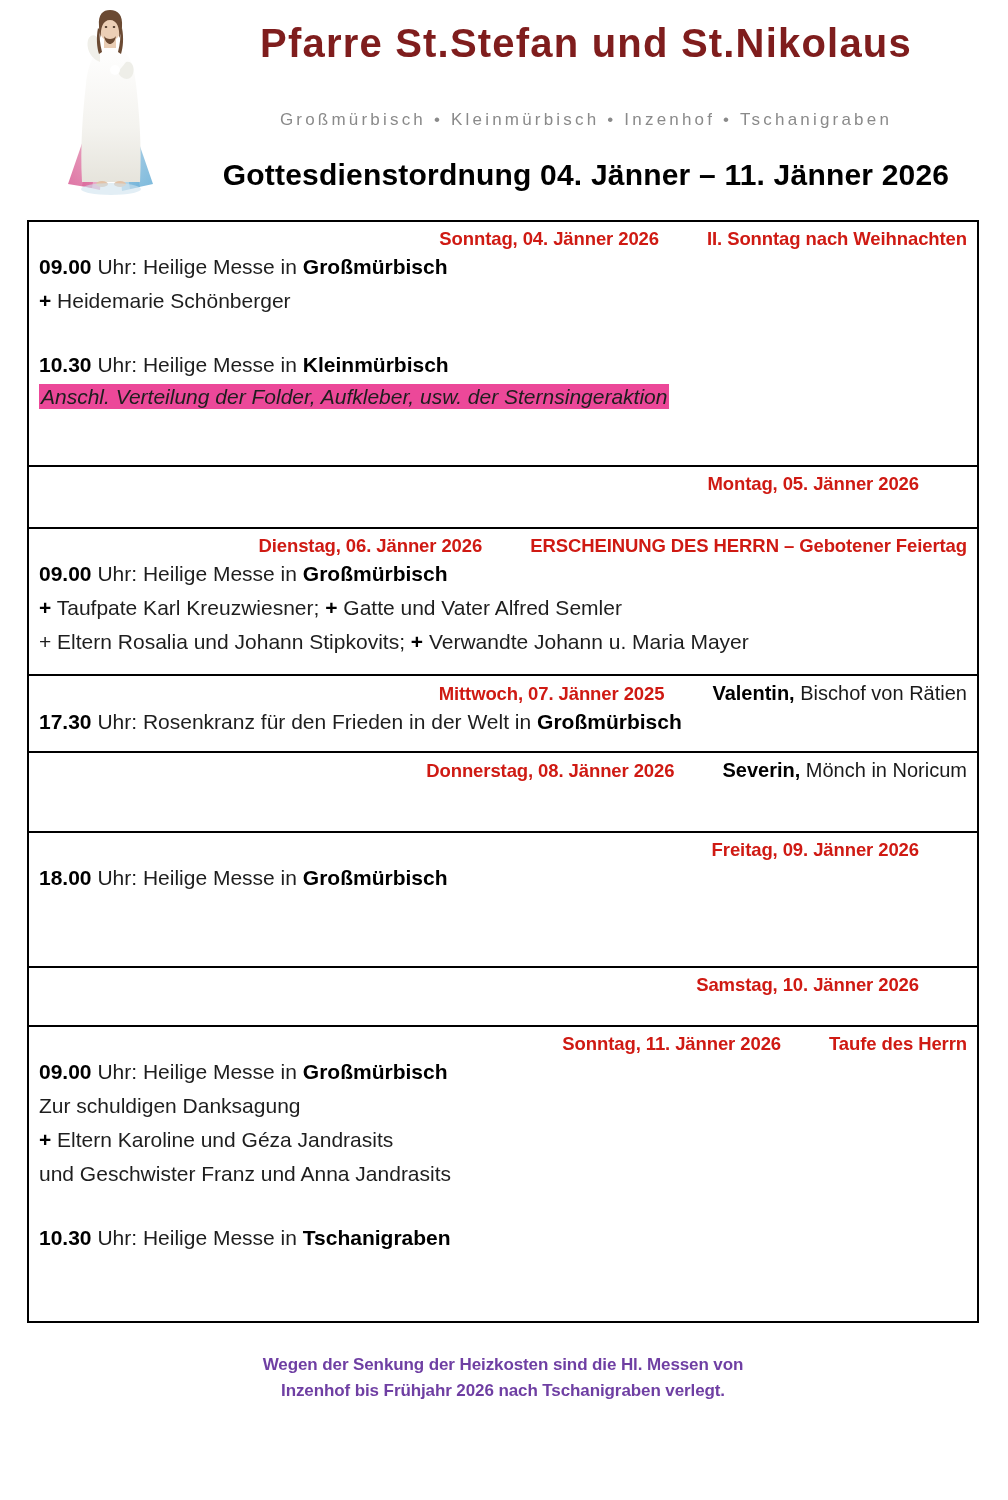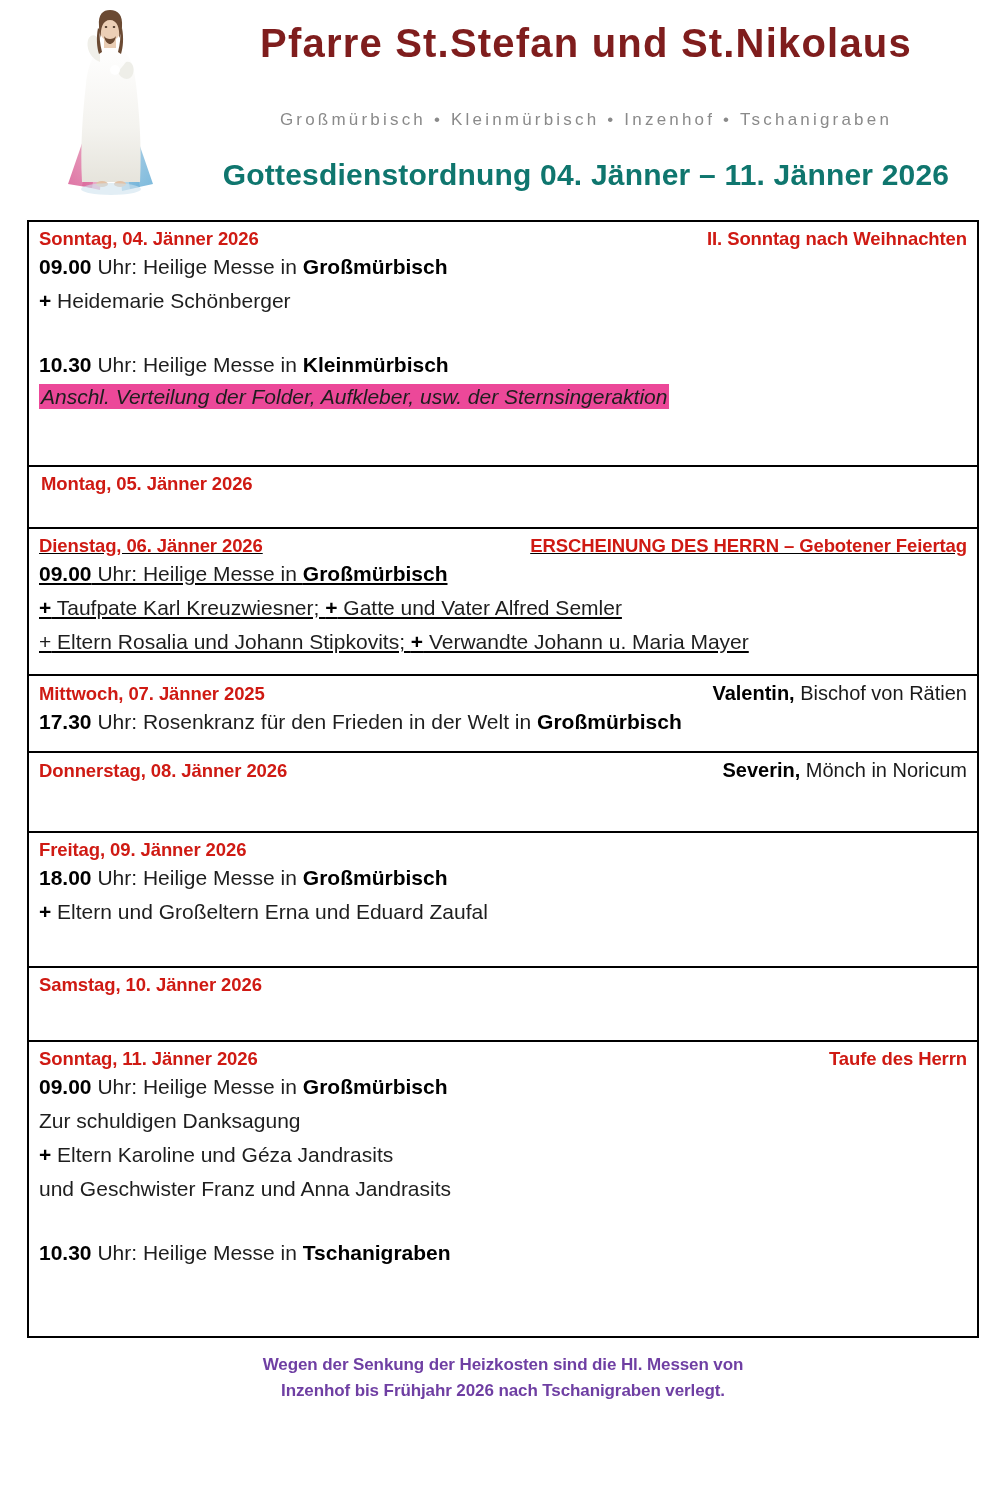--- a/index.html
+++ b/index.html
@@ -59,21 +59,21 @@
     white-space: nowrap;
   }
   .header-range {
     position: absolute;
     left: 180px;
     top: 158px;
     width: 812px;
     text-align: center;
     font-size: 30px;
     font-weight: bold;
-    color: #0f766e;
+    color: #000000;
     letter-spacing: 0.2px;
     white-space: nowrap;
   }
 
   
   .schedule {
     position: absolute;
     left: 27px;
     top: 220px;
     width: 952px;
@@ -84,23 +84,24 @@
   }
   .day-row {
     border-bottom: 2px solid #000000;
     padding: 6px 10px 8px 10px;
     box-sizing: border-box;
   }
   .day-row:last-child { border-bottom: none; }
 
   .day-head {
     display: flex;
-    justify-content: space-between;
+    justify-content: flex-end;
     align-items: baseline;
     white-space: nowrap;
+    gap: 48px;
   }
   .day-date {
     font-size: 18.5px;
     font-weight: bold;
     color: #cf1a13;
     letter-spacing: -0.1px;
   }
   .day-note-red {
     font-size: 18.5px;
     font-weight: bold;
@@ -237,21 +238,21 @@
     </div>
   </div>
 
   <div class="day-row" style="height:62px;padding-left:12px;">
     <div class="day-head">
       <span class="day-date">Montag, 05. Jänner 2026</span>
       <span class="day-note-red"></span>
     </div>
   </div>
 
-  <div class="day-row" style="height:147px;text-decoration:underline;">
+  <div class="day-row" style="height:147px;">
     <div class="day-head">
       <span class="day-date">Dienstag, 06. Jänner 2026</span>
       <span class="day-note-red">ERSCHEINUNG DES HERRN – Gebotener Feiertag</span>
     </div>
     <div class="line">
       <b>09.00</b><span> Uhr: Heilige Messe in </span><b>Großmürbisch</b>
     </div>
     <div class="line">
       <span class="plus">+</span><span> Taufpate Karl Kreuzwiesner; </span><span class="plus">+</span><span> Gatte und Vater Alfred Semler</span>
     </div>
@@ -278,26 +279,23 @@
   </div>
 
   <div class="day-row" style="height:135px;">
     <div class="day-head">
       <span class="day-date">Freitag, 09. Jänner 2026</span>
       <span class="day-note-red"></span>
     </div>
     <div class="line">
       <b>18.00</b><span> Uhr: Heilige Messe in </span><b>Großmürbisch</b>
     </div>
-    <div class="line">
-      <span class="plus">+</span><span> Eltern und Großeltern Erna und Eduard Zaufal</span>
-    </div>
-  </div>
-
-  <div class="day-row" style="height:74px;">
+  </div>
+
+  <div class="day-row" style="height:59px;">
     <div class="day-head">
       <span class="day-date">Samstag, 10. Jänner 2026</span>
       <span class="day-note-red"></span>
     </div>
   </div>
 
   <div class="day-row" style="height:294px;">
     <div class="day-head">
       <span class="day-date">Sonntag, 11. Jänner 2026</span>
       <span class="day-note-red">Taufe des Herrn</span>

